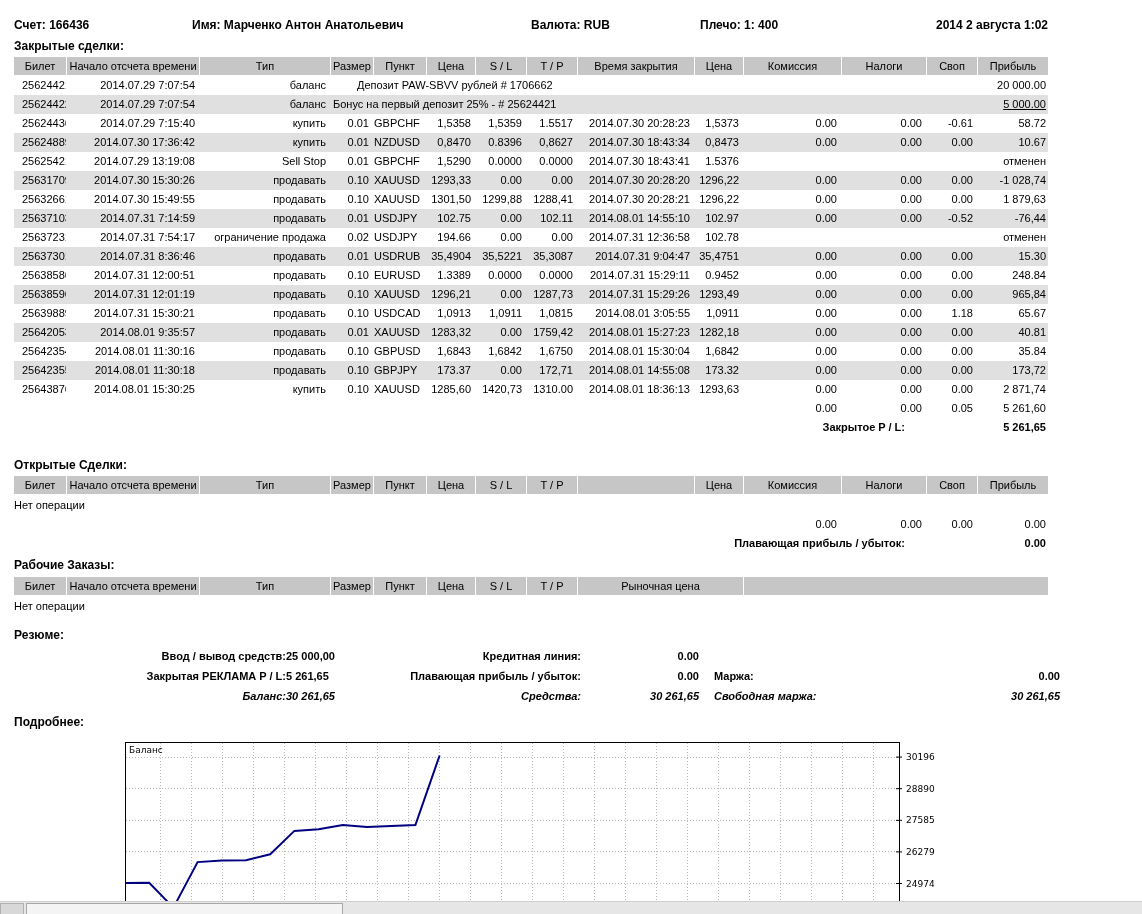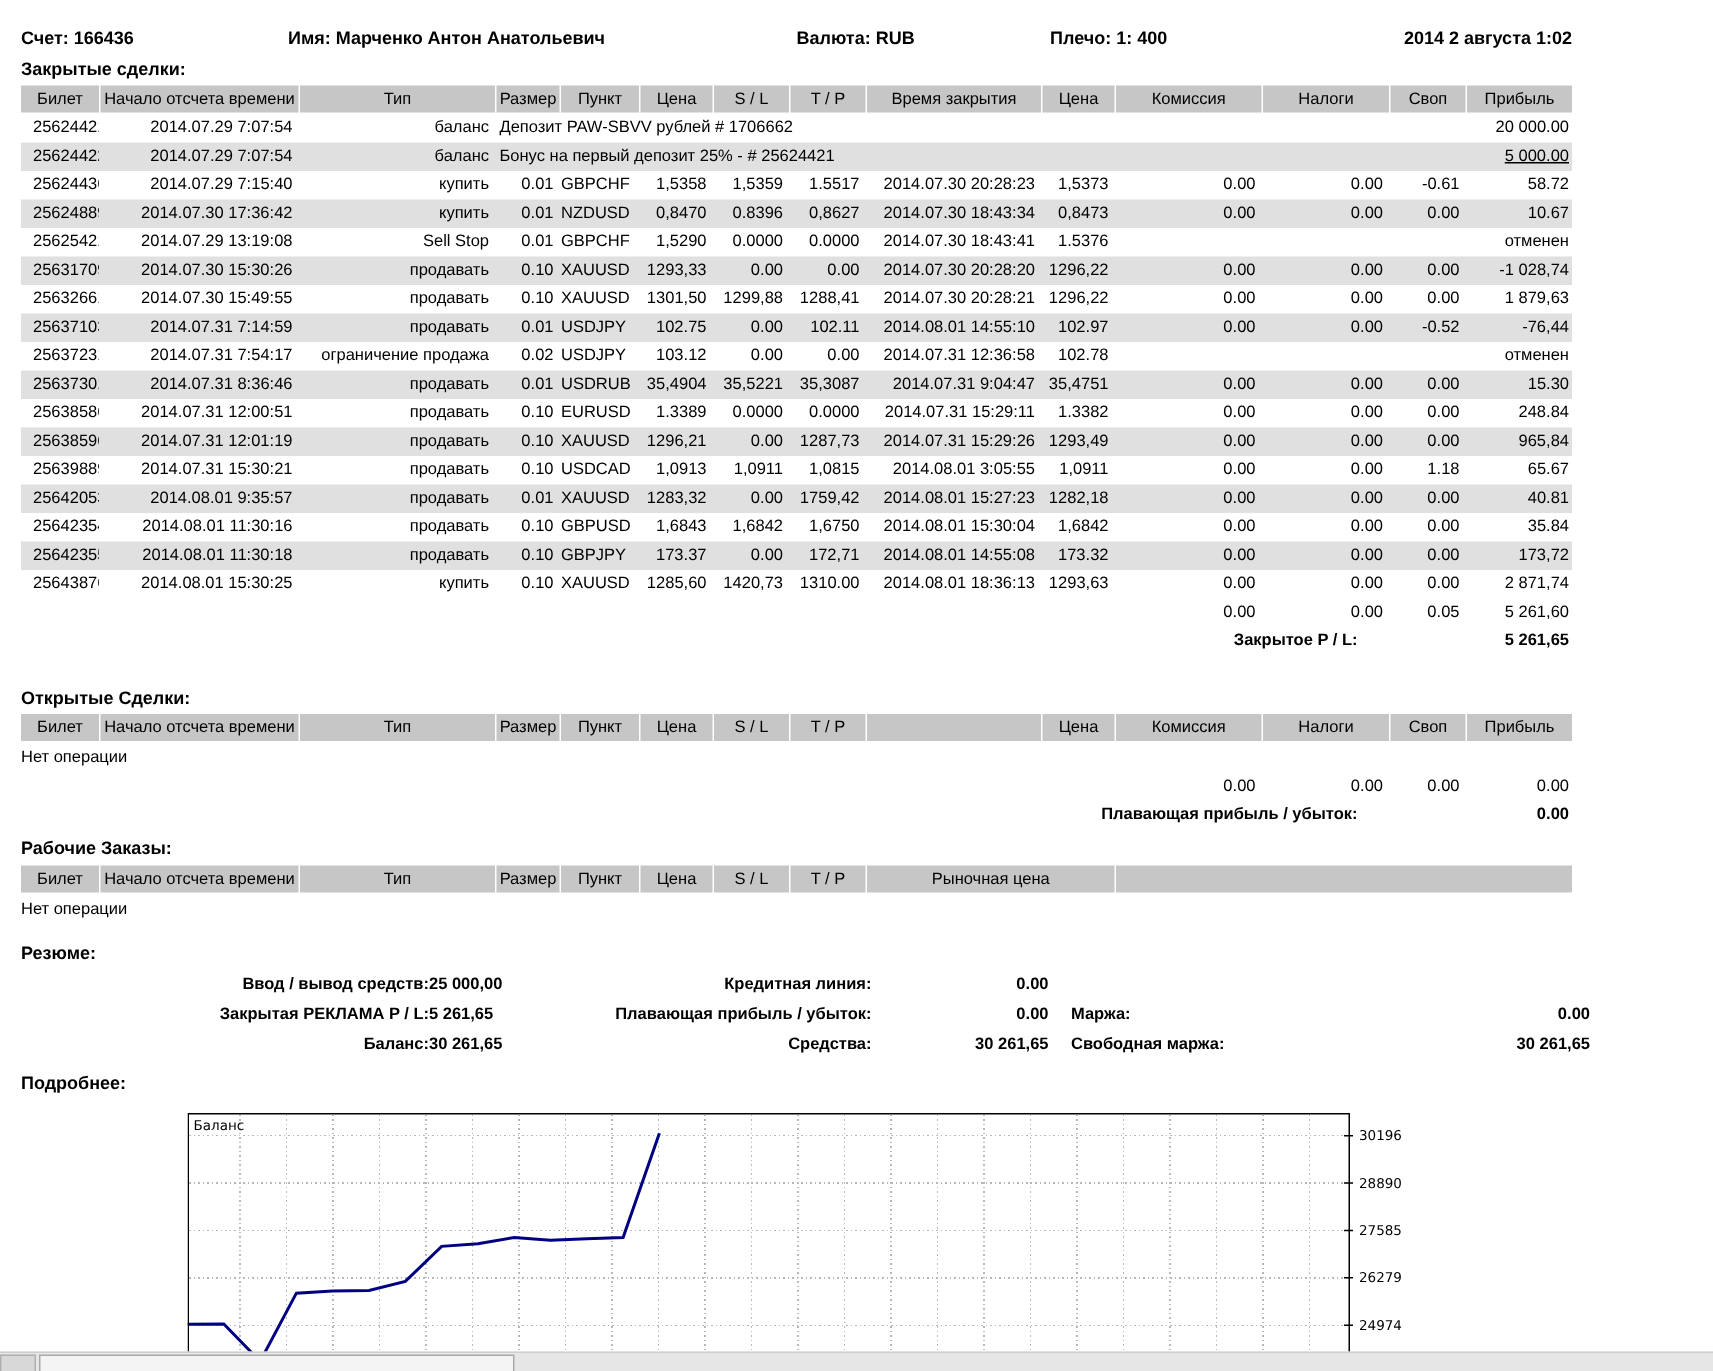--- a/index.html
+++ b/index.html
@@ -68,21 +68,21 @@
         <div class="hc">Цена</div>
         <div class="hc">Комиссия</div>
         <div class="hc">Налоги</div>
         <div class="hc">Своп</div>
         <div class="hc">Прибыль</div>
       </div>
       <div class="trow">
         <div class="c al" style="grid-column: 1;">25624421</div>
         <div class="c ar" style="grid-column: 2;">2014.07.29 7:07:54</div>
         <div class="c ar" style="grid-column: 3;">баланс</div>
-        <div class="c cmt" style="grid-column: 4 / 10;">Депозит PAW-SBVV рублей # 1706662</div>
+        <div class="c cmt" style="grid-column: 4 / 10; margin-left: 24px;">Депозит PAW-SBVV рублей # 1706662</div>
         <div class="c ar pr2" style="grid-column: 14;">20 000.00</div>
       </div>
       <div class="trow alt">
         <div class="c al" style="grid-column: 1;">25624422</div>
         <div class="c ar" style="grid-column: 2;">2014.07.29 7:07:54</div>
         <div class="c ar" style="grid-column: 3;">баланс</div>
         <div class="c cmt" style="grid-column: 4 / 10;">Бонус на первый депозит 25% - # 25624421</div>
         <div class="c ar pr2" style="grid-column: 14; text-decoration: underline;">5 000.00</div>
       </div>
       <div class="trow">
@@ -180,21 +180,21 @@
         <div class="c ar">0.00</div>
         <div class="c ar">-0.52</div>
         <div class="c ar pr2">-76,44</div>
       </div>
       <div class="trow">
         <div class="c al">25637231</div>
         <div class="c ar">2014.07.31 7:54:17</div>
         <div class="c ar">ограничение продажа</div>
         <div class="c ar">0.02</div>
         <div class="c ac">USDJPY</div>
-        <div class="c ar">103.12</div>
+        <div class="c ar">194.66</div>
         <div class="c ar">0.00</div>
         <div class="c ar">0.00</div>
         <div class="c ar">2014.07.31 12:36:58</div>
         <div class="c ar">102.78</div>
         <div class="c ar"></div>
         <div class="c ar"></div>
         <div class="c ar"></div>
         <div class="c ar pr2">отменен</div>
       </div>
       <div class="trow alt">
@@ -216,21 +216,21 @@
       <div class="trow">
         <div class="c al">25638586</div>
         <div class="c ar">2014.07.31 12:00:51</div>
         <div class="c ar">продавать</div>
         <div class="c ar">0.10</div>
         <div class="c ac">EURUSD</div>
         <div class="c ar">1.3389</div>
         <div class="c ar">0.0000</div>
         <div class="c ar">0.0000</div>
         <div class="c ar">2014.07.31 15:29:11</div>
-        <div class="c ar">1.3382</div>
+        <div class="c ar">0.9452</div>
         <div class="c ar">0.00</div>
         <div class="c ar">0.00</div>
         <div class="c ar">0.00</div>
         <div class="c ar pr2">248.84</div>
       </div>
       <div class="trow alt">
         <div class="c al">25638596</div>
         <div class="c ar">2014.07.31 12:01:19</div>
         <div class="c ar">продавать</div>
         <div class="c ar">0.10</div>
@@ -398,21 +398,21 @@
         <span class="sv2">0.00</span>
       </div>
       <div class="sumrow" style="top: 20px;">
         <span class="sl1">Закрытая РЕКЛАМА P / L:</span>
         <span class="sv1">5 261,65</span>
         <span class="sl2">Плавающая прибыль / убыток:</span>
         <span class="sv2">0.00</span>
         <span class="sl3">Маржа:</span>
         <span class="sv3">0.00</span>
       </div>
-      <div class="sumrow" style="top: 40px;">
+      <div class="sumrow" style="top: 40px; font-style: italic;">
         <span class="sl1">Баланс:</span>
         <span class="sv1">30 261,65</span>
         <span class="sl2">Средства:</span>
         <span class="sv2">30 261,65</span>
         <span class="sl3">Свободная маржа:</span>
         <span class="sv3">30 261,65</span>
       </div>
     </div>
 
   <div class="sec title" style="top:715px">Подробнее:</div>

